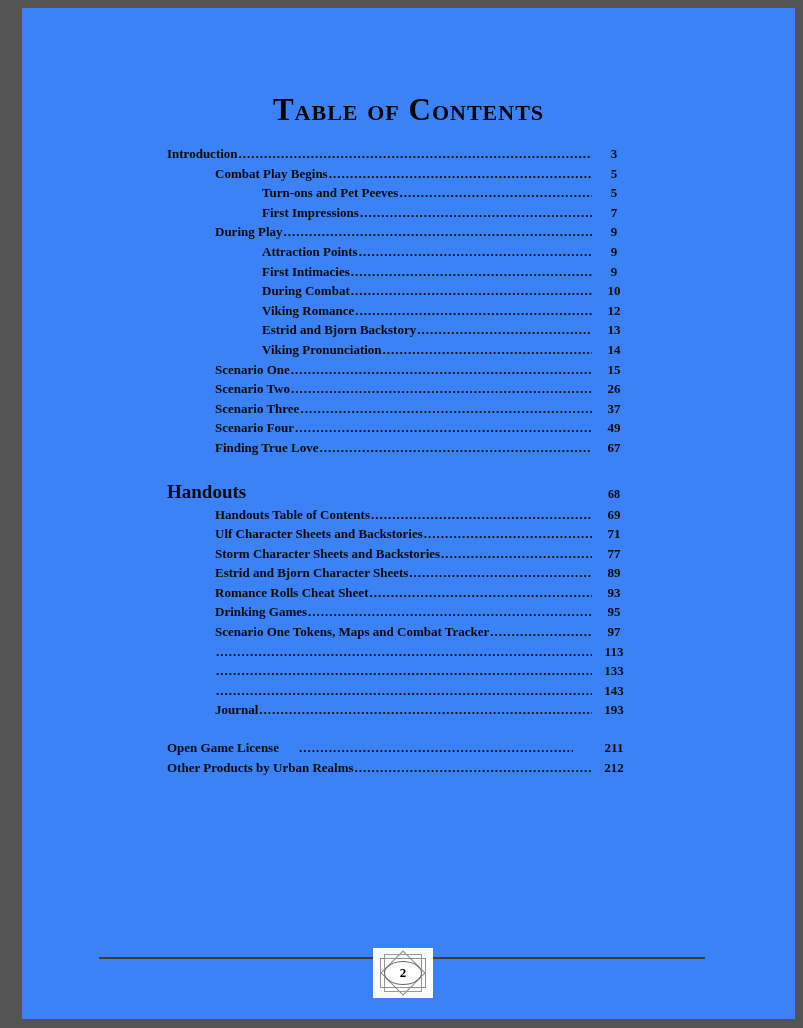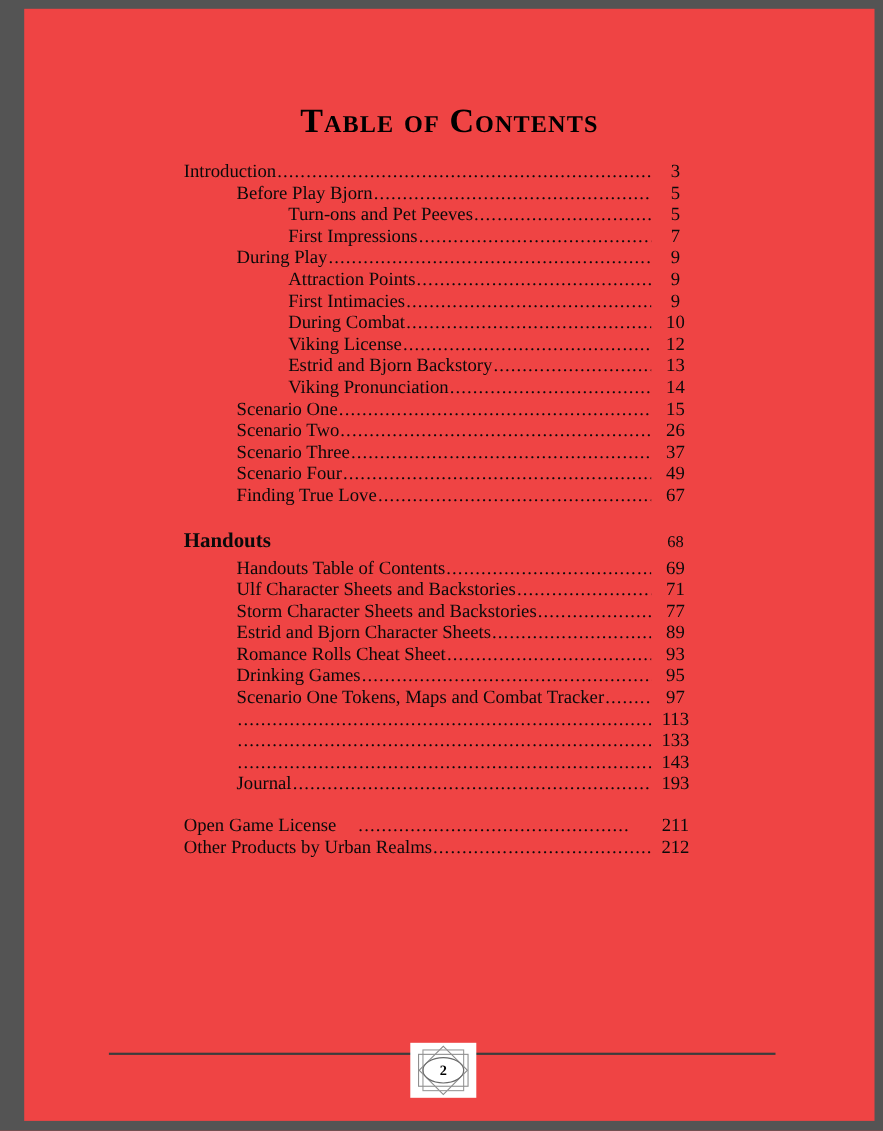--- a/index.html
+++ b/index.html
@@ -3,50 +3,50 @@
 <meta charset="utf-8">
 <style>
   html,body{margin:0;padding:0;}
   body{
     width:803px;height:1028px;position:relative;overflow:hidden;
     background:#545454;
     font-family:"Liberation Serif",serif;color:#0a0a0a;
   }
   .page{
     position:absolute;left:22px;top:8px;width:773px;height:1011px;
-    background:#ef4444;
+    background:#3b82f6;
   }
   .title{
     margin:84px 0 0 0;padding:0;
     font-size:31px;line-height:36px;font-weight:bold;
     font-variant:small-caps;letter-spacing:1px;
     text-align:center;color:#000;
   }
   .toc{
     margin:18px 159px 0 145px; 
   }
   .row{
     display:flex;align-items:baseline;height:19.6px;
-    font-size:17px;font-weight:normal;white-space:nowrap;
+    font-size:13px;font-weight:bold;white-space:nowrap;
   }
   .row .label{flex:0 0 auto;}
   .row .suffix{flex:0 0 auto;font-weight:normal;}
   .row .dots{
     flex:1 1 auto;overflow:hidden;white-space:nowrap;
     letter-spacing:1px;padding:0 4px 0 1px;min-width:0;
   }
   .row .pagenum{flex:0 0 44px;text-align:center;}
   .row.indent-1{padding-left:48px;}
   .row.indent-2{padding-left:95px;}
   .row.heading{
     height:26px;margin-top:21px;
     font-size:19px;font-weight:normal;
   }
   .row.heading .label.bold{font-weight:bold;}
-  .row.heading .pagenum{font-weight:normal;font-size:15px;}
+  .row.heading .pagenum{font-weight:bold;font-size:12px;}
   .row.gap-before{margin-top:18px;gap:19px;}
 
   .footer-rule{
     position:absolute;left:77px;top:949px;width:606px;height:2px;
     background:#3c3c3c;z-index:1;
   }
   .ornament{
     position:absolute;left:351px;top:940px;width:60px;height:50px;
     background:#ffffff;z-index:2;
   }
@@ -78,21 +78,21 @@
 
   <div class="toc">
   <div class="row item indent-0">
     <span class="label">Introduction</span>
     <span class="dots">............................................................................................................................................................................................................................</span>
     <span class="pagenum">3</span>
   </div>
 
 
   <div class="row item indent-1">
-    <span class="label">Before Play Bjorn</span>
+    <span class="label">Combat Play Begins</span>
     <span class="dots">............................................................................................................................................................................................................................</span>
     <span class="pagenum">5</span>
   </div>
 
   <div class="row item indent-2">
     <span class="label">Turn-ons and Pet Peeves</span>
     <span class="dots">............................................................................................................................................................................................................................</span>
     <span class="pagenum">5</span>
   </div>
 
@@ -120,21 +120,21 @@
     <span class="pagenum">9</span>
   </div>
 
   <div class="row item indent-2">
     <span class="label">During Combat</span>
     <span class="dots">............................................................................................................................................................................................................................</span>
     <span class="pagenum">10</span>
   </div>
 
   <div class="row item indent-2">
-    <span class="label">Viking License</span>
+    <span class="label">Viking Romance</span>
     <span class="dots">............................................................................................................................................................................................................................</span>
     <span class="pagenum">12</span>
   </div>
 
   <div class="row item indent-2">
     <span class="label">Estrid and Bjorn Backstory</span>
     <span class="dots">............................................................................................................................................................................................................................</span>
     <span class="pagenum">13</span>
   </div>
 

